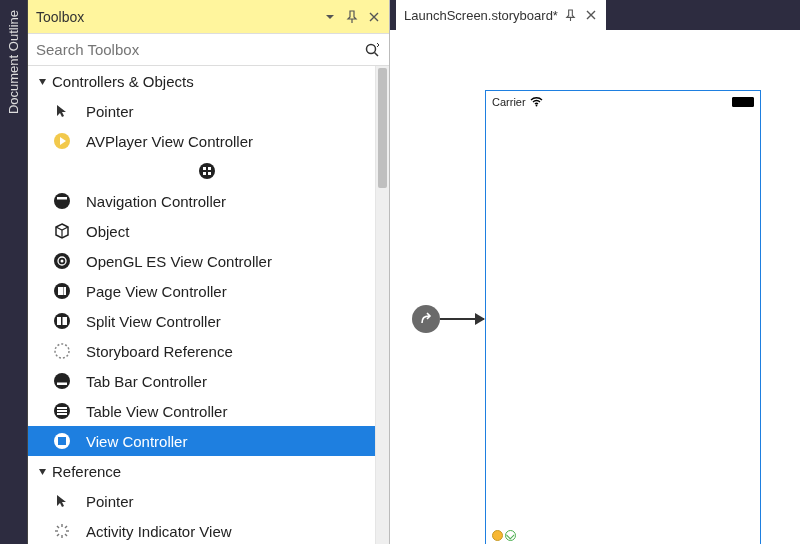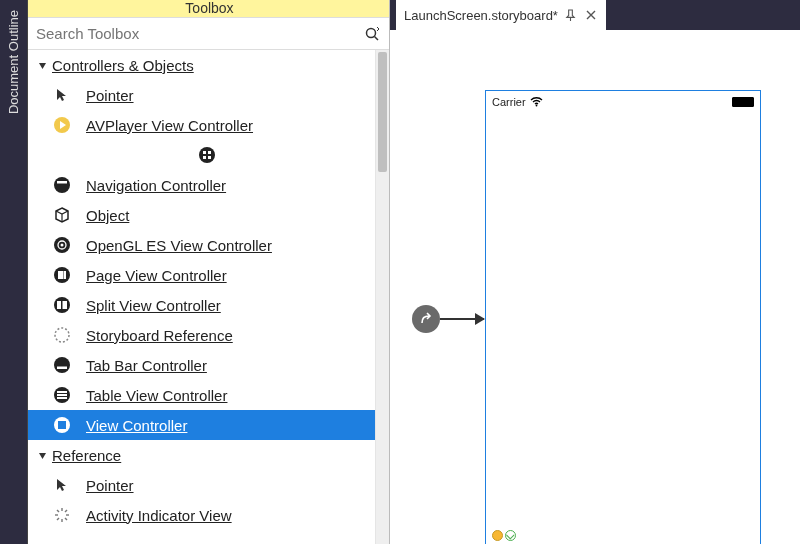--- a/index.html
+++ b/index.html
@@ -5,34 +5,34 @@
 * { box-sizing: border-box; margin: 0; padding: 0; }
 html, body { width: 800px; height: 544px; font-family: "Segoe UI", Arial, sans-serif; font-size: 14px; overflow: hidden; background: #fff; }
 .app { display: flex; width: 800px; height: 544px; background: #2a2a3e; }
 
 
 .doc-outline { width: 28px; background: #2d2c40; color: #ddd; border-right: 1px solid #444; display: flex; align-items: flex-start; justify-content: center; padding-top: 4px; }
 .doc-outline span { writing-mode: vertical-rl; transform: rotate(180deg); font-size: 13px; color: #ddd; padding: 6px 2px; cursor: pointer; }
 
 
 .toolbox { width: 362px; background: #f5f5f5; border-right: 1px solid #bbb; display: flex; flex-direction: column; }
-.tb-header { background: #fff59d; height: 18px; display: flex; align-items: center; padding: 0 6px 0 8px; border-bottom: 1px solid #ddd; flex-direction: column; }
+.tb-header { background: #fff59d; height: 34px; display: flex; align-items: center; padding: 0 6px 0 8px; border-bottom: 1px solid #ddd; }
 .tb-title { flex: 1; font-size: 14px; color: #333; }
 .tb-ico { width: 18px; height: 18px; margin-left: 4px; display: flex; align-items: center; justify-content: center; color: #555; cursor: pointer; }
 
 .tb-search { height: 32px; background: #fff; border-bottom: 1px solid #ddd; display: flex; align-items: center; padding: 0 6px 0 8px; }
 .tb-search input { flex: 1; border: none; outline: none; font-size: 15px; color: #0f766e; background: transparent; }
 .tb-search .mag { width: 22px; height: 22px; display:flex; align-items:center; justify-content:center; color: #333; cursor:pointer; }
 
 .tb-body { flex: 1; display: flex; background: #fff; overflow: hidden; }
 .tb-list { flex: 1; overflow: hidden; }
 .tb-scroll { width: 14px; background: #efefef; position: relative; border-left: 1px solid #e5e5e5; }
 .tb-thumb { position: absolute; left: 2px; right: 2px; top: 2px; height: 120px; background: #bfbfbf; border-radius: 2px; }
 
-.group-header, .item { display: flex; align-items: center; height: 30px; padding-left: 8px; font-size: 15px; color: #222; cursor: pointer; white-space: nowrap; text-decoration: underline; }
+.group-header, .item { display: flex; align-items: center; height: 30px; padding-left: 8px; font-size: 15px; color: #222; cursor: pointer; white-space: nowrap; }
 .group-header .tri { width: 12px; height: 12px; margin-right: 4px; display:inline-flex; align-items:center; justify-content:center;}
 .item { padding-left: 24px; justify-content: center; }
 .item.selected { background: #1e7fe0; color: #fff; }
 .item .ic { width: 20px; height: 20px; margin-right: 14px; display:flex; align-items:center; justify-content:center;}
 .item .lab { flex: 1; }
 
 
 .designer { flex: 1; background: #fff; position: relative; display:flex; flex-direction:column; }
 .tabbar { height: 30px; background: #2d2c40; display: flex; align-items: stretch; }
 .tab { display: flex; align-items: center; padding: 0 8px; color: #ddd; font-size: 13px; gap: 6px; }

